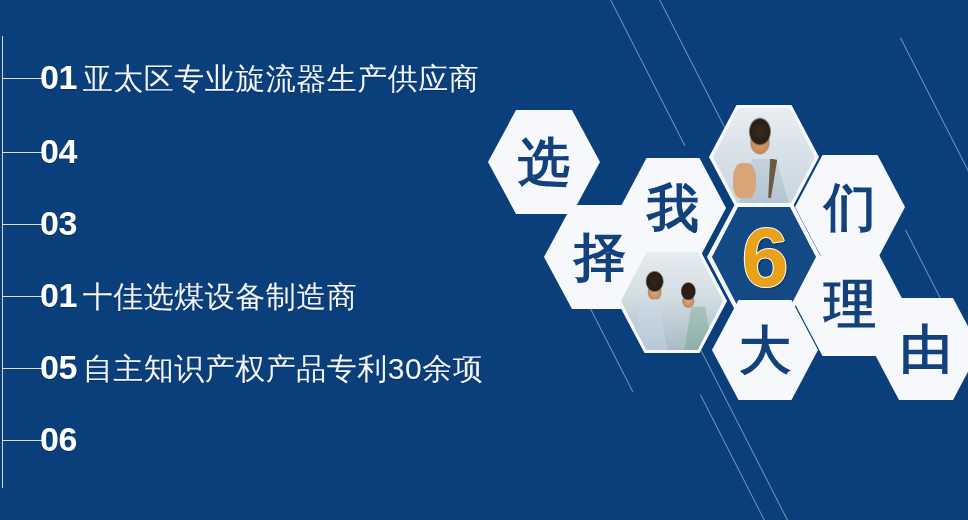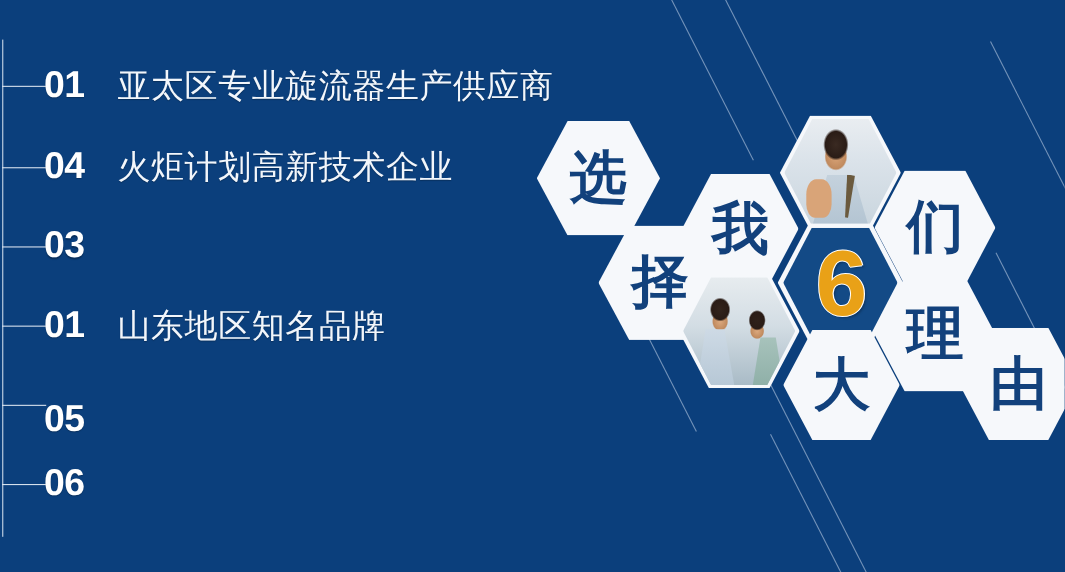--- a/index.html
+++ b/index.html
@@ -61,21 +61,21 @@
   }
   .row .num {
     font-size: 34px;
     font-weight: 700;
     color: #ffffff;
     letter-spacing: -0.5px;
     line-height: 1;
     text-shadow: 0 1px 1px rgba(0,0,0,0.25);
   }
   .row .txt {
-    margin-left: 30px;
+    margin-left: 6px;
     font-size: 30px;
     font-weight: 400;
     color: #f2f6fb;
     line-height: 1;
     letter-spacing: 0.5px;
     text-shadow: 0 1px 1px rgba(0,0,0,0.25);
   }
 
   
   .hexwrap {
@@ -193,31 +193,31 @@
   <div class="tick" style="top:368px;"></div>
   <div class="tick" style="top:440px;"></div>
 
   <div class="list">
     <div class="row" style="top:60px;">
       <span class="num">01</span>
       <span class="txt">亚太区专业旋流器生产供应商</span>
     </div>
     <div class="row" style="top:134px;">
       <span class="num">04</span>
-      <span class="txt">火炬计划高新技术企业</span>
     </div>
     <div class="row" style="top:206px;">
       <span class="num">03</span>
     </div>
     <div class="row" style="top:278px;">
       <span class="num">01</span>
-      <span class="txt">山东地区知名品牌</span>
-    </div>
-    <div class="row" style="top:364px;">
+      <span class="txt">十佳选煤设备制造商</span>
+    </div>
+    <div class="row" style="top:350px;">
       <span class="num">05</span>
+      <span class="txt">自主知识产权产品专利30余项</span>
     </div>
     <div class="row" style="top:422px;text-align:right;">
       <span class="num">06</span>
     </div>
   </div>
 
   <div class="hexwrap">
 
     <div class="hex white" style="left:488px; top:110px; width:112px; height:104px;">
       <span class="glyph">选</span>

